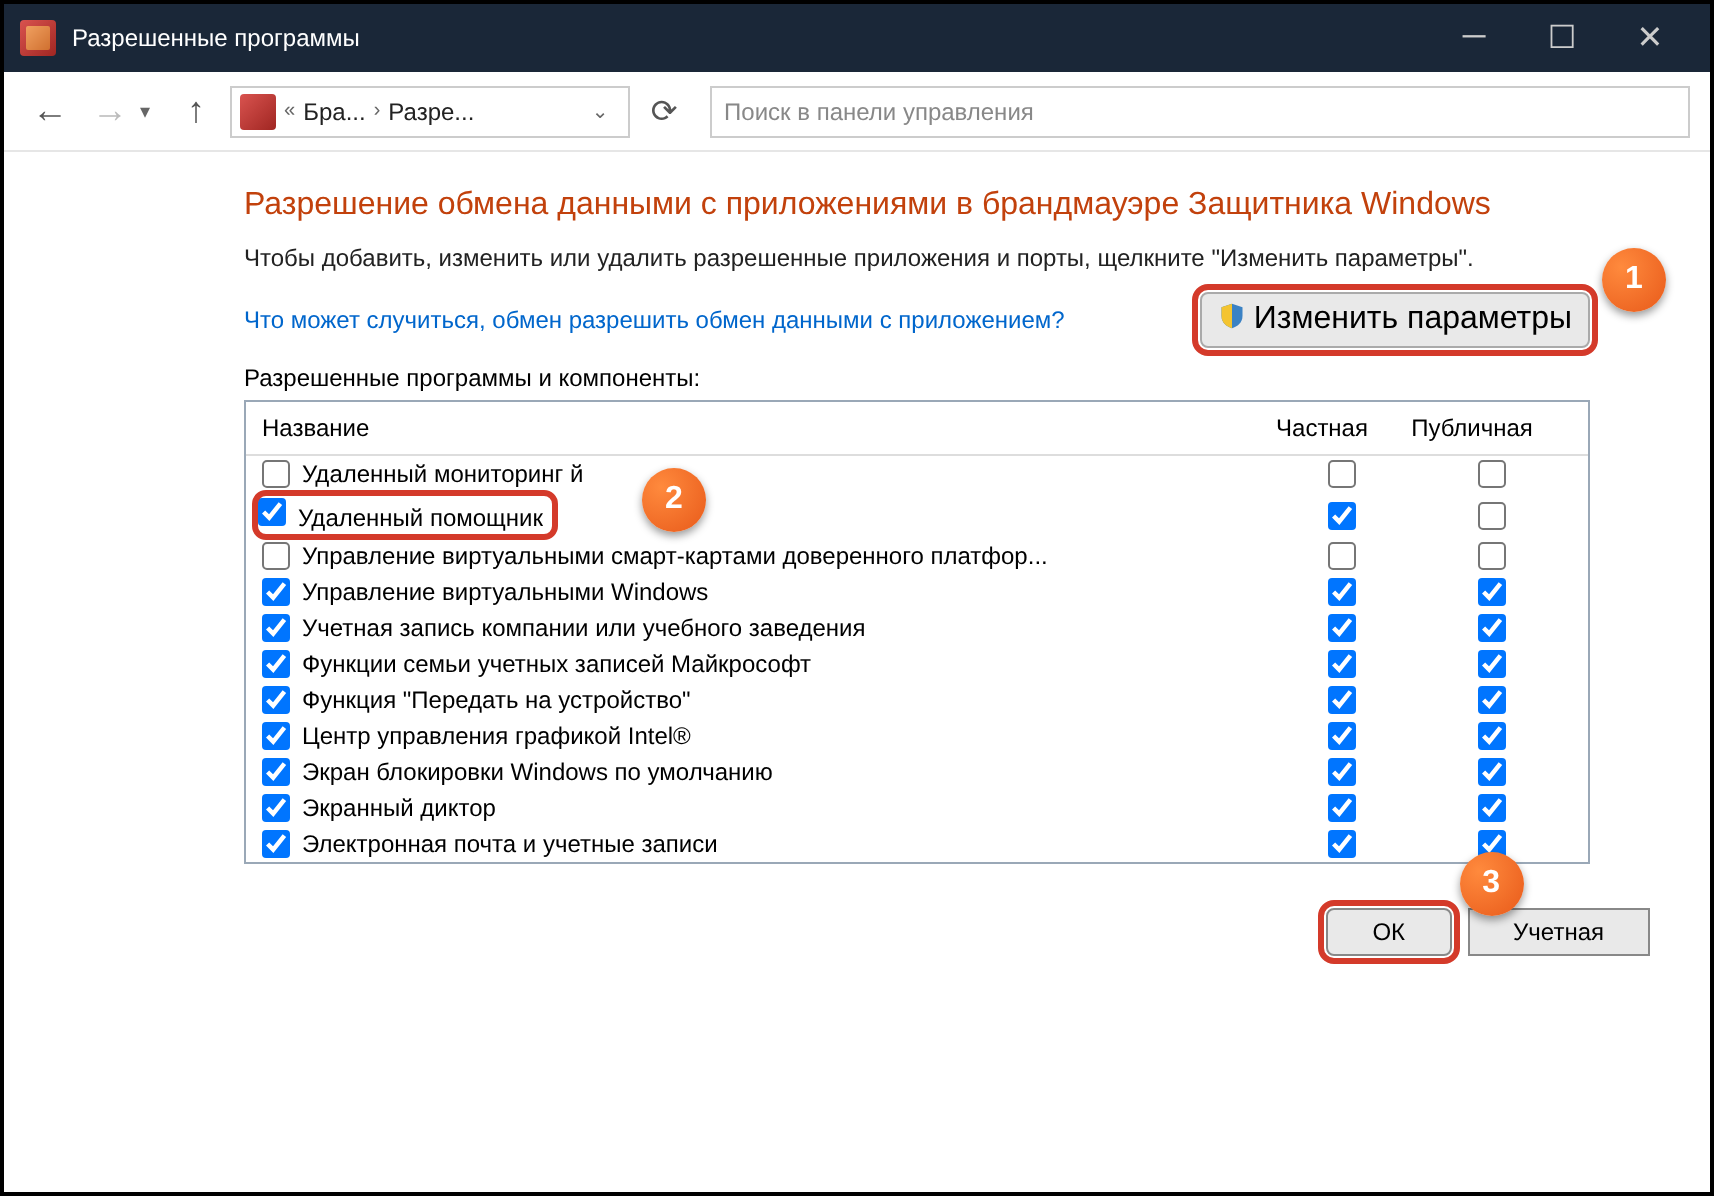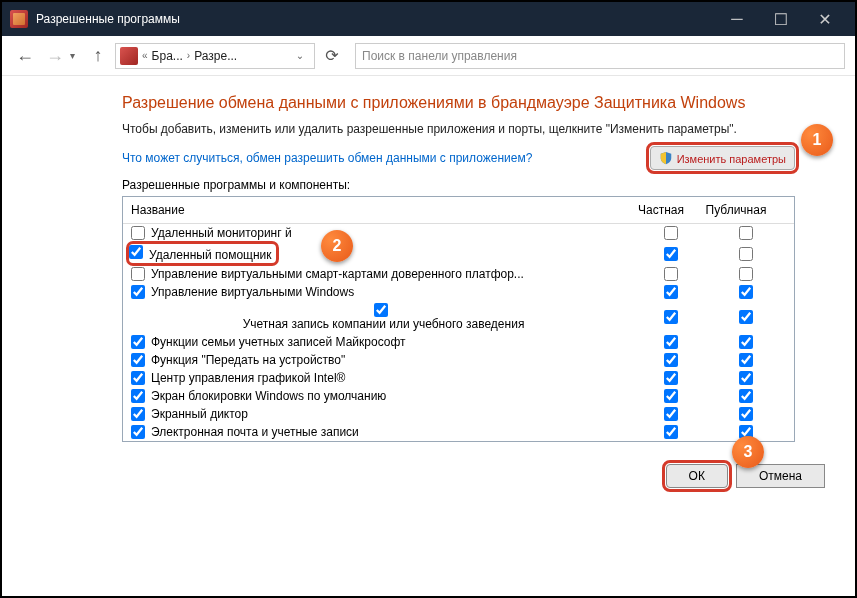--- a/index.html
+++ b/index.html
@@ -21,21 +21,21 @@
 .bc-dropdown { width:20px; display:flex; align-items:center; justify-content:center; font-size:10px; color:#666; margin-left:auto;}
 .refresh-btn { width: 26px; height: 26px; display:flex; align-items:center; justify-content:center; color:#555; border:1px solid transparent; cursor:pointer;}
 .search { flex: 1; height: 26px; border: 1px solid #ccc; display: flex; align-items: center; padding: 0 6px; margin-left: 6px; }
 .search input { border: none; outline: none; font-size: 12px; width: 100%; color:#555;}
 .search input::placeholder { color:#888;}
 .content { padding: 18px 60px 10px 120px; }
 h1.heading { color: #c2410c; font-size: 16px; font-weight: 400; margin-bottom: 10px; }
 .desc { font-size: 12px; color:#222; margin-bottom: 10px; }
 .link { color: #0066cc; font-size: 12px; cursor: pointer; }
 .header-row { display: flex; align-items: center; justify-content: space-between; margin-bottom: 8px; }
-.change-btn { position: relative; border: 1px solid #aaa; background: #e9e9e9; color:#b91c1c; font-size: 11px; padding: 4px 8px; display: flex; align-items: flex-end; gap: 4px; cursor: default; }
+.change-btn { position: relative; border: 1px solid #aaa; background: #e9e9e9; color:#000000; font-size: 16px; padding: 4px 8px; display: flex; align-items: flex-start; gap: 4px; cursor: default; }
 .shield { width: 14px; height: 14px; display:inline-block;}
 .shield svg { display:block;}
 .highlight-red { outline: 3px solid #d43a2a; outline-offset: 1px; border-radius: 4px; }
 .callout { position: absolute; width: 32px; height: 32px; border-radius: 50%; background: radial-gradient(circle at 30% 30%, #ff8a3d, #e85a1a); color:#fff; font-weight:bold; font-size:16px; display:flex; align-items:center; justify-content:center; box-shadow: 0 2px 4px rgba(0,0,0,.4); z-index:10;}
 .group-label { font-size: 12px; margin: 6px 0 4px; }
 .panel { border: 1px solid #9aa8b7; background:#fff; position:relative;}
 .list-header { display: flex; font-size: 12px; border-bottom: 1px solid #ddd; }
 .list-header .col { padding: 6px 8px; }
 .col-name { flex: 1; }
 .col-priv { width: 70px; text-align:center;}
@@ -159,21 +159,21 @@
             <span>Управление виртуальными Windows</span>
           </div>
     <div class="col-priv">
             <input type="checkbox" checked="" style="">
           </div>
     <div class="col-pub">
             <input type="checkbox" checked="" style="">
           </div>
         </div>
         <div class="row">
-    <div class="name col-name" style="position:relative;flex-direction:column;">
+    <div class="name col-name" style="position:relative;">
             <input type="checkbox" class="chk" checked="" style="">
             <span>Учетная запись компании или учебного заведения</span>
           </div>
     <div class="col-priv">
             <input type="checkbox" checked="" style="">
           </div>
     <div class="col-pub">
             <input type="checkbox" checked="" style="">
           </div>
         </div>
@@ -251,14 +251,14 @@
         </div>
       </div>
   </div>
 </div>
 
 <div class="footer">
   <span style="position:relative;">
     <button class="btn ok highlight-red">ОК</button>
     <span class="callout" style="top:-28px; right:-36px;">3</span>
   </span>
-  <button class="btn">Отмена</button>
+  <button class="btn">Учетная</button>
 </div>
 
 </body></html>

